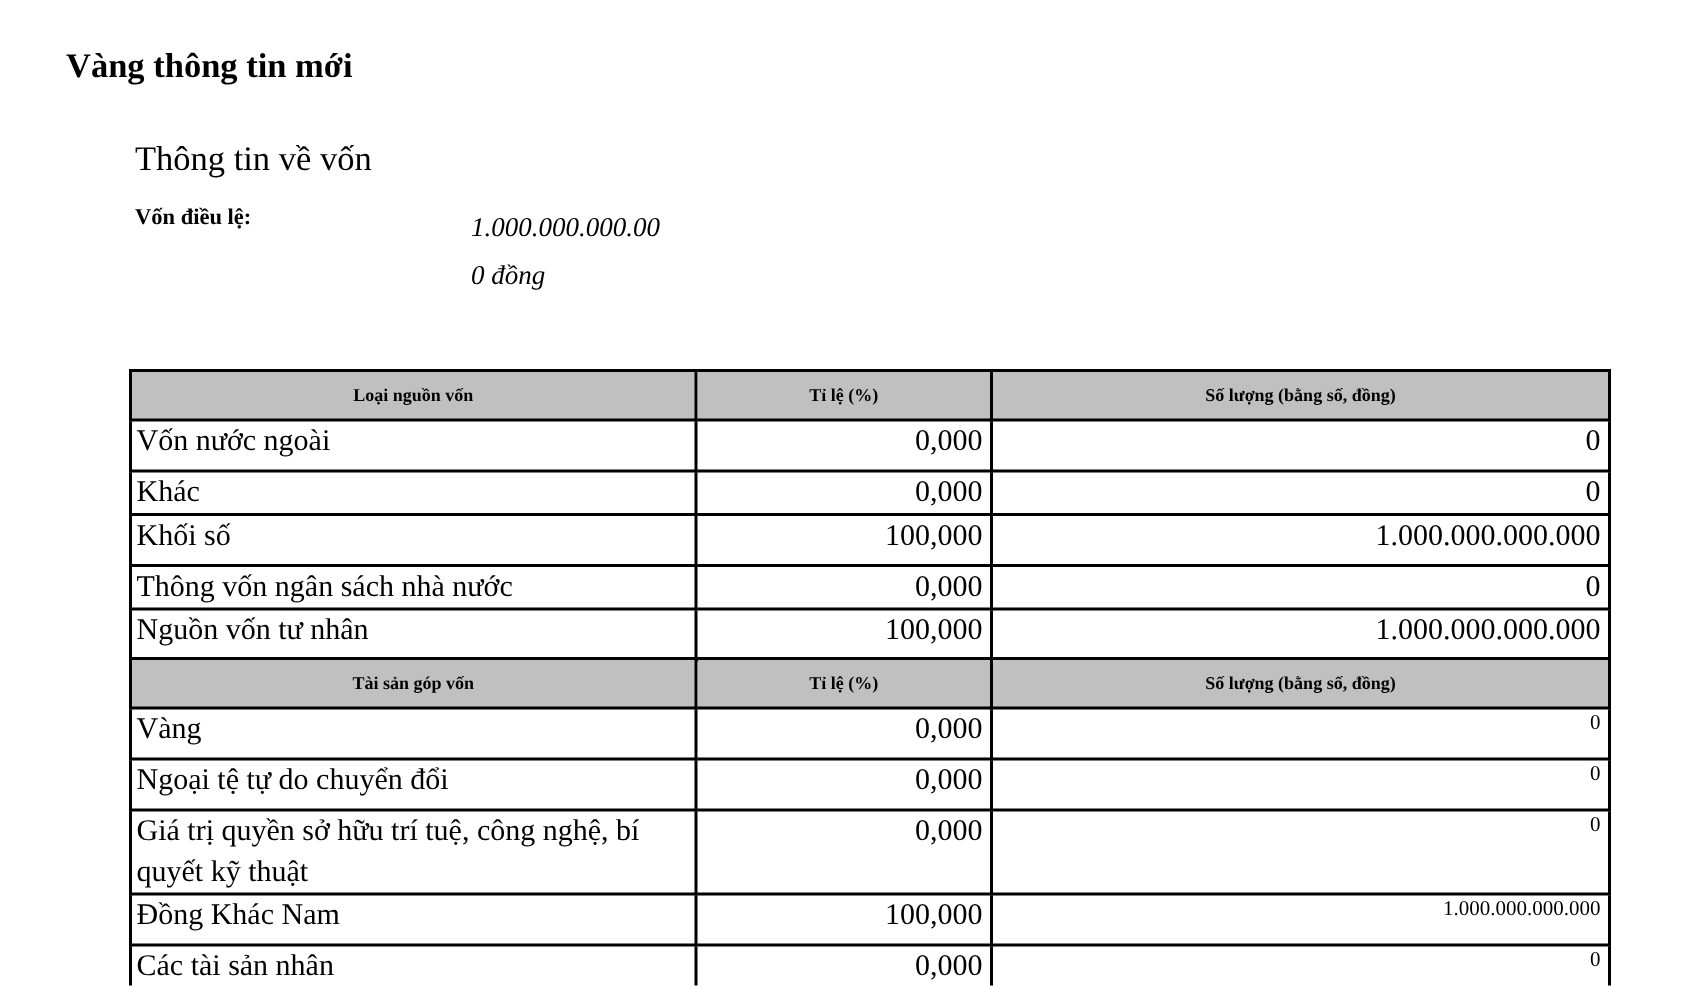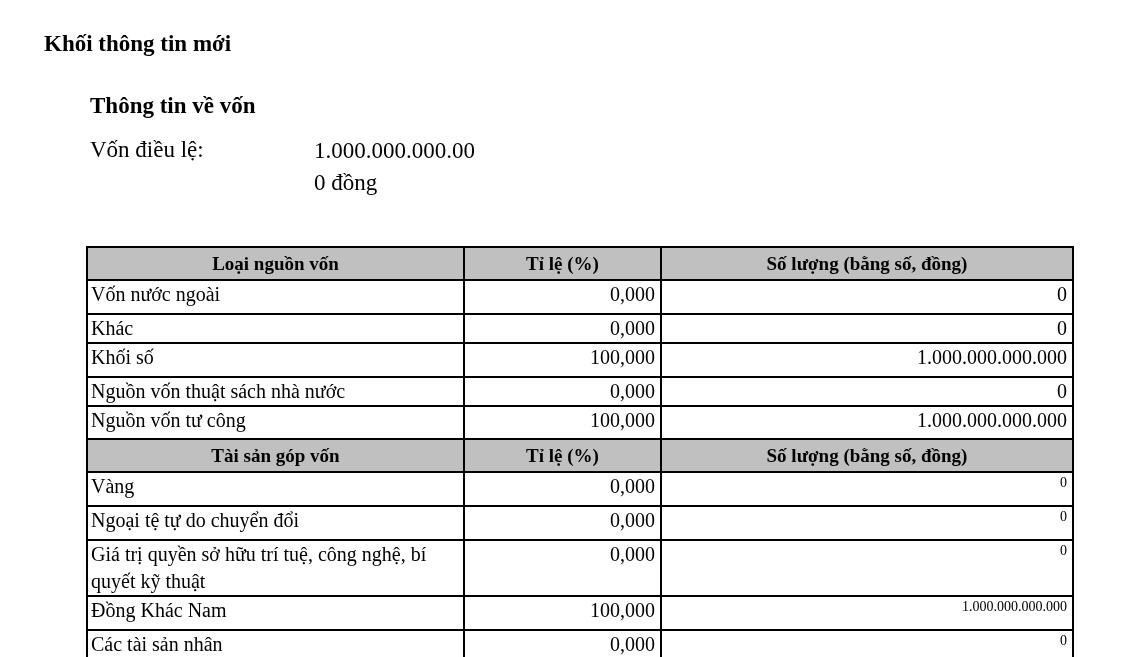--- a/index.html
+++ b/index.html
@@ -18,33 +18,35 @@
     left: 44px;
     top: 31px;
     font-size: 23px;
     font-weight: bold;
   }
   .section-title {
     position: absolute;
     left: 90px;
     top: 93px;
     font-size: 23px;
-    font-weight: bold;
+    font-weight: normal;
   }
   .cap-label {
     position: absolute;
     left: 90px;
     top: 137px;
-    font-size: 23px;
+    font-size: 15px;
+    font-weight: bold;
   }
   .cap-value {
     position: absolute;
     left: 314px;
     top: 135px;
-    font-size: 23px;
+    font-size: 18px;
+    font-style: italic;
     line-height: 32px;
   }
   table.doc-table {
     position: absolute;
     left: 86px;
     width: 986px;
     border-collapse: collapse;
     table-layout: fixed;
     font-size: 20px;
   }
@@ -53,42 +55,42 @@
   .doc-table th, .doc-table td {
     border: 2px solid #000000;
     overflow: hidden;
     padding: 0;
   }
   .doc-table th {
     background: #c0c0c0;
     font-weight: bold;
     text-align: center;
     height: 31px;
-    font-size: 19px;
+    font-size: 12px;
   }
   .doc-table td {
     vertical-align: top;
     line-height: 27px;
   }
   td.c-label { text-align: left;  padding: 0 4px 0 3px; }
   td.c-num   { text-align: right; padding: 0 5px 0 20px; }
   td.c-amount-small {
     text-align: right;
     font-size: 14px;
     line-height: 16px;
     padding: 2px 5px 0 2px;
   }
   tr.r30 { height: 34px; }
   tr.r29 { height: 21px; }
   tr.r58 { height: 45px; }
 </style>
 </head>
 <body>
 
-<div class="doc-title">Khối thông tin mới</div>
+<div class="doc-title">Vàng thông tin mới</div>
 
 <div class="section-title">Thông tin về vốn</div>
 
 <div class="cap-label">Vốn điều lệ:</div>
 
 <div class="cap-value">
   <div>1.000.000.000.00</div>
   <div>0 đồng</div>
 </div>
 
@@ -113,26 +115,26 @@
     <td class="c-label">Khác</td>
     <td class="c-num">0,000</td>
     <td class="c-num">0</td>
   </tr>
   <tr class="r30">
     <td class="c-label">Khối số</td>
     <td class="c-num">100,000</td>
     <td class="c-num">1.000.000.000.000</td>
   </tr>
   <tr class="r29">
-    <td class="c-label">Nguồn vốn thuật sách nhà nước</td>
+    <td class="c-label">Thông vốn ngân sách nhà nước</td>
     <td class="c-num">0,000</td>
     <td class="c-num">0</td>
   </tr>
   <tr class="r30">
-    <td class="c-label">Nguồn vốn tư công</td>
+    <td class="c-label">Nguồn vốn tư nhân</td>
     <td class="c-num">100,000</td>
     <td class="c-num">1.000.000.000.000</td>
   </tr>
 </tbody>
   </table>
 
 <table class="doc-table" id="table-contributed-assets">
   <colgroup>
     <col style="width:377px">
     <col style="width:197px">

